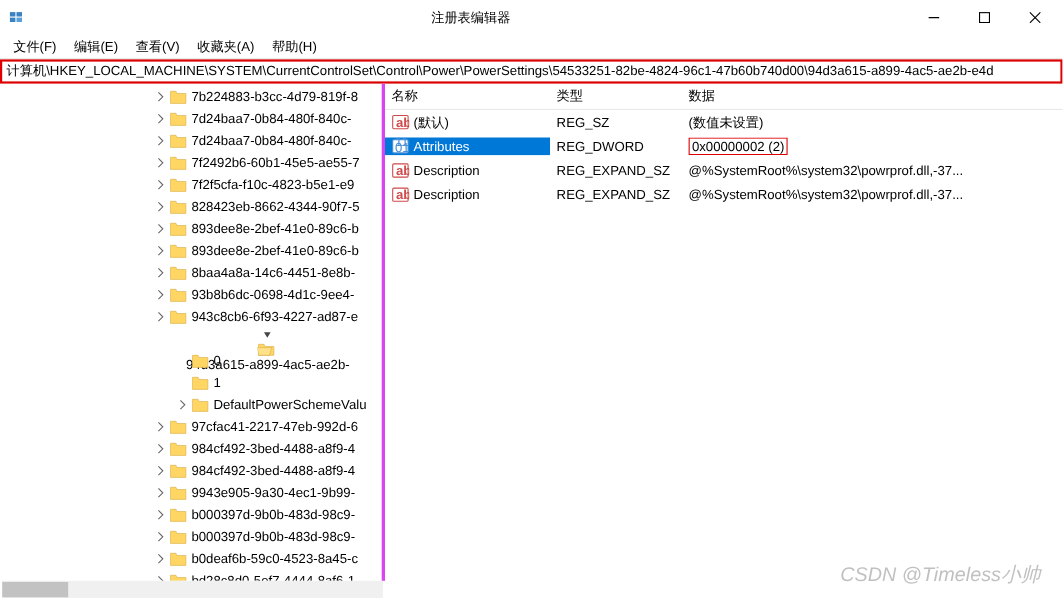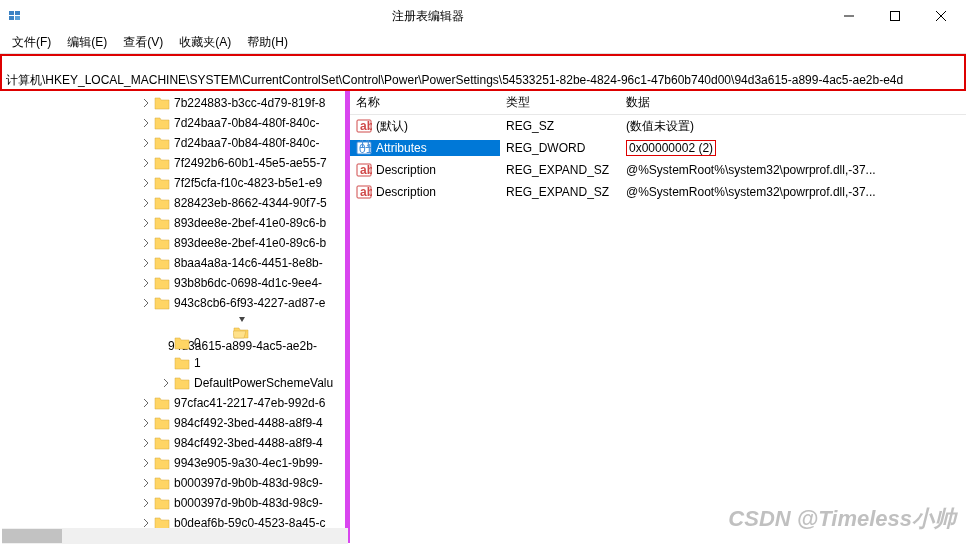--- a/index.html
+++ b/index.html
@@ -3,40 +3,40 @@
 <meta charset="utf-8">
 <style>
   * { margin:0; padding:0; box-sizing:border-box; font-family:"Microsoft YaHei","Segoe UI",sans-serif; font-size:12px; }
   body { width:966px; height:544px; background:#fff; overflow:hidden; position:relative; }
   .titlebar { height:32px; display:flex; align-items:center; padding:0 2px 0 8px; }
   .app-icon { width:16px; height:16px; margin-right:6px; }
   .title-text { flex:1; color:#000;text-align:center; }
   .win-btn { width:46px; height:32px; display:flex; align-items:center; justify-content:center; }
   .menubar { height:22px; display:flex; align-items:center; padding:0 4px; border-bottom:1px solid #e0e0e0; }
   .menu-item { padding:2px 8px; }
-  .addressbar { height:37px; border:2px solid #d00; display:flex; align-items:flex-end; padding:0 4px; white-space:nowrap; overflow:hidden; }
+  .addressbar { height:22px; border:2px solid #d00; display:flex; align-items:flex-start; padding:0 4px; white-space:nowrap; overflow:hidden; }
   .main { display:flex; height:calc(544px - 32px - 22px - 22px - 16px); }
-  .tree { width:350px; overflow:hidden; padding-top:2px; border-right:5px solid #d946ef; }
+  .tree { width:350px; overflow:hidden; padding-top:2px; border-right:3px solid #d946ef; }
   .tree-row { display:flex; align-items:center; height:20px; white-space:nowrap; }
   .chev { width:12px; height:12px; flex:none; margin-right:2px; display:flex; align-items:center; justify-content:center; }
   .folder { width:16px; height:14px; flex:none; margin-right:4px; }
   .tree-label { color:#000; }
   .listview { flex:1; overflow:auto; }
   .lv-header { display:flex; height:24px; align-items:center; border-bottom:1px solid #e8e8e8; }
   .lv-col { padding:0 6px; }
   .c-name { width:150px; } .c-type { width:120px; } .c-data { flex:1; }
   .lv-row { display:flex; height:22px; align-items:center; }
   .lv-row .lv-col { display:flex; align-items:center; gap:4px; white-space:nowrap; overflow:hidden; text-overflow:ellipsis; }
   .lv-row.sel .c-name { background:#0078d7; color:#fff; }
   .val-icon { width:16px; height:16px; flex:none; }
   .hl { border:1.5px solid #d00; padding:0 2px; }
   .scroll-h { position:absolute; bottom:0; left:2px; width:346px; height:16px; background:#f0f0f0; display:flex; align-items:center; }
   .scroll-track { flex:1; height:14px; background:#f0f0f0; position:relative; }
   .scroll-thumb { position:absolute; left:0; width:60px; top:0; bottom:0; background:#c2c2c2; }
-  .watermark { position:absolute; right:10px; bottom:10px; color:rgba(150,150,150,0.6); font-size:22px; font-style:italic; pointer-events:none;font-weight:bold; }
+  .watermark { position:absolute; right:20px; bottom:10px; color:rgba(150,150,150,0.6); font-size:18px; font-style:italic; pointer-events:none; }
 </style>
 </head>
 <body>
 
 <div class="titlebar">
   <svg class="app-icon" viewBox="0 0 16 16">
       <rect x="1" y="3" width="5" height="4" fill="#3b82c4"></rect>
       <rect x="7" y="3" width="5" height="4" fill="#3b82c4"></rect>
       <rect x="1" y="8" width="5" height="4" fill="#3b82c4"></rect>
       <rect x="7" y="8" width="5" height="4" fill="#5aa0d8"></rect>

